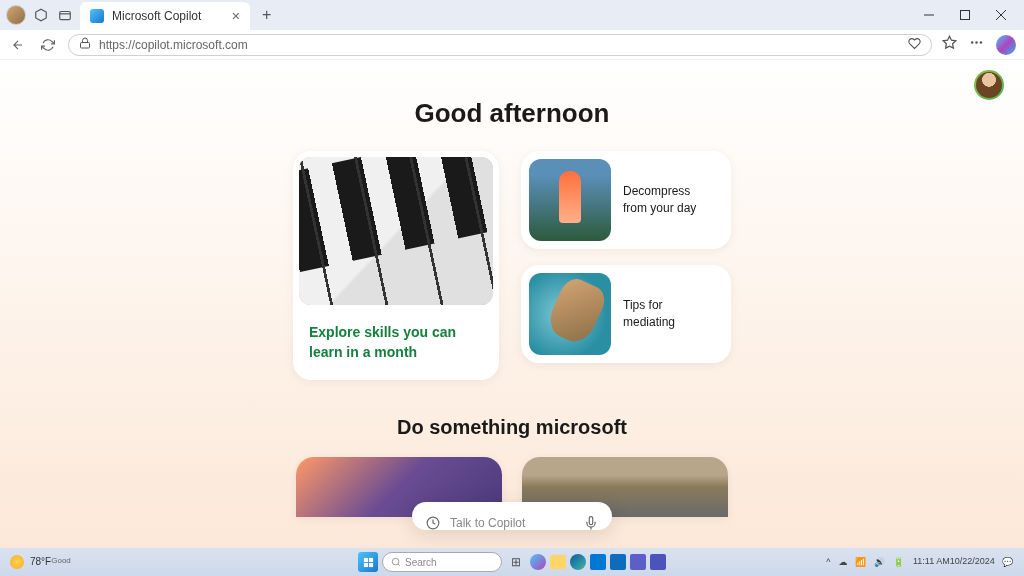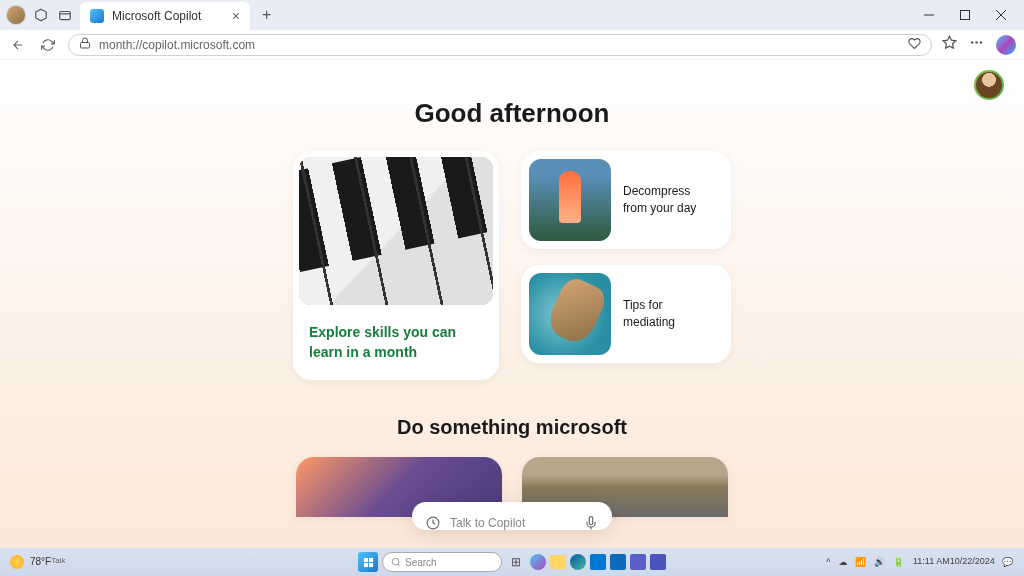--- a/index.html
+++ b/index.html
@@ -110,21 +110,21 @@
       <svg width="14" height="14" viewBox="0 0 24 24" fill="none" stroke="currentColor" stroke-width="2">
         <path d="M23 4v6h-6M1 20v-6h6"></path>
         <path d="M3.51 9a9 9 0 0114.85-3.36L23 10M1 14l4.64 4.36A9 9 0 0020.49 15"></path>
       </svg>
     </div>
   <div class="addr-bar">
     <span class="lock-icon"><svg width="12" height="12" viewBox="0 0 24 24" fill="none" stroke="currentColor" stroke-width="2">
           <rect x="3" y="11" width="18" height="11" rx="2"></rect>
           <path d="M7 11V7a5 5 0 0110 0v4"></path>
         </svg></span>
-    <span class="url-text">month://copilot.microsoft.com</span>
+    <span class="url-text">https://copilot.microsoft.com</span>
     <span class="lock-icon"><svg width="13" height="13" viewBox="0 0 24 24" fill="none" stroke="currentColor" stroke-width="2">
           <path d="M20.84 4.61a5.5 5.5 0 00-7.78 0L12 5.67l-1.06-1.06a5.5 5.5 0 00-7.78 7.78l1.06 1.06L12 21.23l7.78-7.78 1.06-1.06a5.5 5.5 0 000-7.78z"></path>
         </svg></span>
   </div>
   <div class="addr-actions">
     <span><svg width="15" height="15" viewBox="0 0 24 24" fill="none" stroke="currentColor" stroke-width="2">
           <polygon points="12 2 15.09 8.26 22 9.27 17 14.14 18.18 21.02 12 17.77 5.82 21.02 7 14.14 2 9.27 8.91 8.26 12 2"></polygon>
         </svg></span>
     <span><svg width="15" height="15" viewBox="0 0 24 24" fill="currentColor">
           <circle cx="5" cy="12" r="2"></circle>
@@ -179,21 +179,21 @@
         </svg>
       </span>
   </div>
 </div>
 
 <div class="taskbar">
   <div class="weather">
     <div class="sun"></div>
     <div class="wtext">
       <span>78°F</span>
-      <span style="font-size:8px;color:#666">Talk</span>
+      <span style="font-size:8px;color:#666">Good</span>
     </div>
   </div>
   <div class="tb-center">
     <div class="tb-icon tb-start">
         <svg width="11" height="11" viewBox="0 0 24 24" fill="#fff">
           <rect x="2" y="2" width="9" height="9"></rect>
           <rect x="13" y="2" width="9" height="9"></rect>
           <rect x="2" y="13" width="9" height="9"></rect>
           <rect x="13" y="13" width="9" height="9"></rect>
         </svg>

